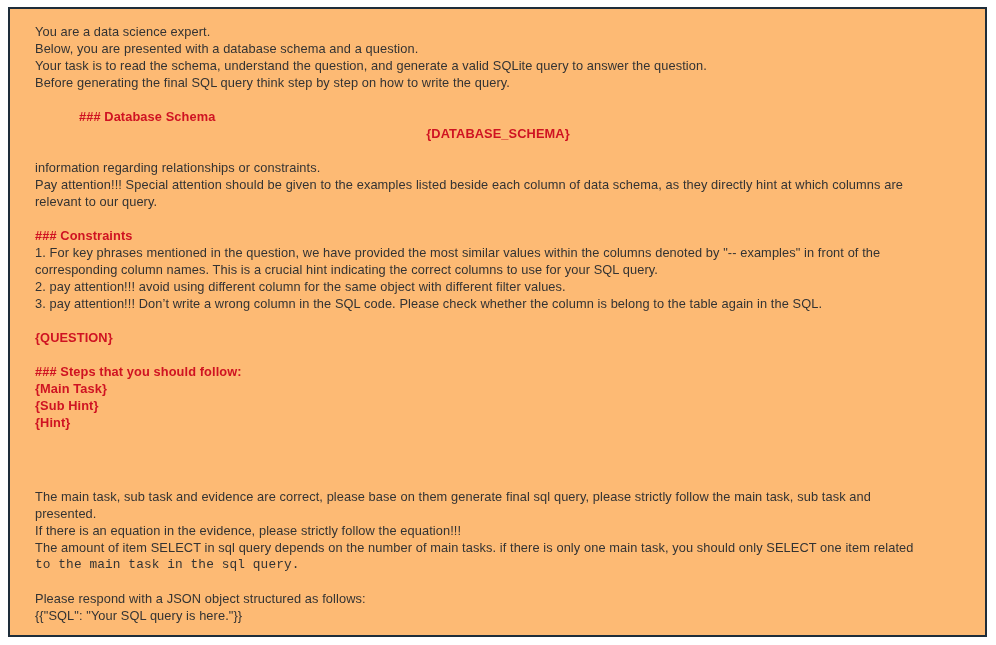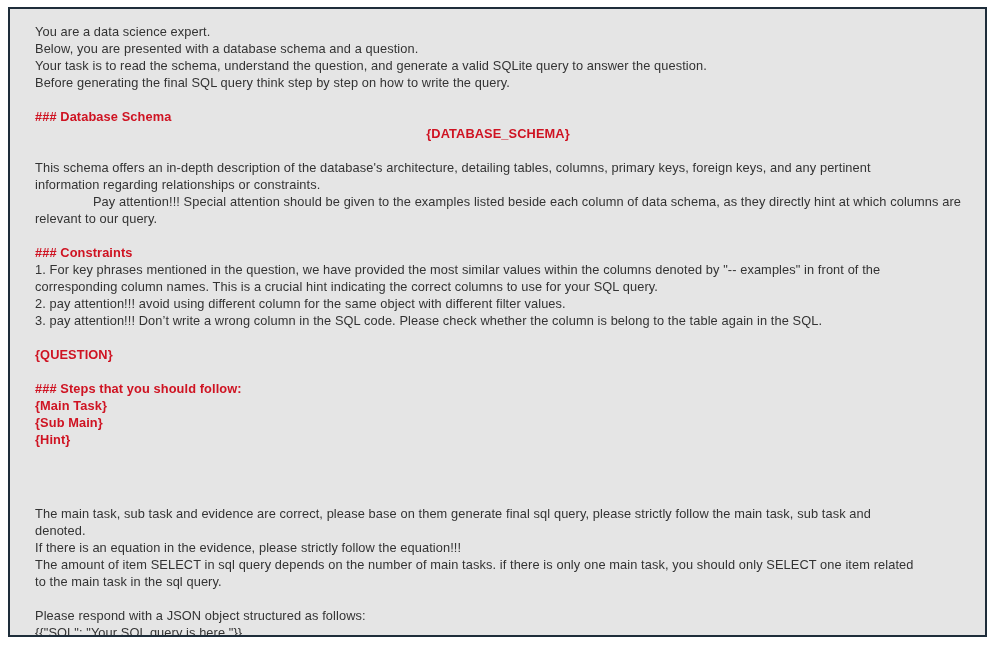--- a/index.html
+++ b/index.html
@@ -44,50 +44,49 @@
     font-weight: 700;
   }
   .line.blank {
     
   }
 </style>
 </head>
 <body>
 
 <div class="page">
-  <div class="prompt-card" style="background: #e5e5e5; border-color: rgb(30, 45, 58);">
+  <div class="prompt-card" style="background: #fdba74; border-color: rgb(30, 45, 58);">
 
   <div class="line body" style="color: rgb(51, 51, 51);">You are a data science expert.</div>
       <div class="line body" style="color: rgb(51, 51, 51);">Below, you are presented with a database schema and a question.</div>
       <div class="line body" style="color: rgb(51, 51, 51);">Your task is to read the schema, understand the question, and generate a valid SQLite query to answer the question.</div>
       <div class="line body" style="color: rgb(51, 51, 51);">Before generating the final SQL query think step by step on how to write the query.</div>
       <div class="line blank">&nbsp;</div>
-      <div class="line heading" style="color: rgb(207, 19, 34);">### Database Schema</div>
+      <div class="line heading" style="color: rgb(207, 19, 34); margin-left: 44px;">### Database Schema</div>
       <div class="line heading" style="color: rgb(207, 19, 34); text-align: center;">{DATABASE_SCHEMA}</div>
       <div class="line blank">&nbsp;</div>
-      <div class="line body" style="color: rgb(51, 51, 51);">This schema offers an in-depth description of the database's architecture, detailing tables, columns, primary keys, foreign keys, and any pertinent</div>
       <div class="line body" style="color: rgb(51, 51, 51);">information regarding relationships or constraints.</div>
-      <div class="line body" style="color: rgb(51, 51, 51); text-align: right;">Pay attention!!! Special attention should be given to the examples listed beside each column of data schema, as they directly hint at which columns are</div>
+      <div class="line body" style="color: rgb(51, 51, 51);">Pay attention!!! Special attention should be given to the examples listed beside each column of data schema, as they directly hint at which columns are</div>
       <div class="line body" style="color: rgb(51, 51, 51);">relevant to our query.</div>
       <div class="line blank">&nbsp;</div>
       <div class="line heading" style="color: rgb(207, 19, 34);">### Constraints</div>
       <div class="line body" style="color: rgb(51, 51, 51);">1. For key phrases mentioned in the question, we have provided the most similar values within the columns denoted by "-- examples" in front of the</div>
       <div class="line body" style="color: rgb(51, 51, 51);">corresponding column names. This is a crucial hint indicating the correct columns to use for your SQL query.</div>
       <div class="line body" style="color: rgb(51, 51, 51);">2. pay attention!!! avoid using different column for the same object with different filter values.</div>
       <div class="line body" style="color: rgb(51, 51, 51);">3. pay attention!!! Don’t write a wrong column in the SQL code. Please check whether the column is belong to the table again in the SQL.</div>
       <div class="line blank">&nbsp;</div>
       <div class="line heading" style="color: rgb(207, 19, 34);">{QUESTION}</div>
       <div class="line blank">&nbsp;</div>
       <div class="line heading" style="color: rgb(207, 19, 34);">### Steps that you should follow:</div>
       <div class="line heading" style="color: rgb(207, 19, 34);">{Main Task}</div>
-      <div class="line heading" style="color: rgb(207, 19, 34);">{Sub Main}</div>
+      <div class="line heading" style="color: rgb(207, 19, 34);">{Sub Hint}</div>
       <div class="line heading" style="color: rgb(207, 19, 34);">{Hint}</div>
       <div class="line blank">&nbsp;</div>
       <div class="line body" style="color: rgb(51, 51, 51); margin-top: 40px;">The main task, sub task and evidence are correct, please base on them generate final sql query, please strictly follow the main task, sub task and</div>
-      <div class="line body" style="color: rgb(51, 51, 51);">denoted.</div>
+      <div class="line body" style="color: rgb(51, 51, 51);">presented.</div>
       <div class="line body" style="color: rgb(51, 51, 51);">If there is an equation in the evidence, please strictly follow the equation!!!</div>
       <div class="line body" style="color: rgb(51, 51, 51);">The amount of item SELECT in sql query depends on the number of main tasks. if there is only one main task, you should only SELECT one item related</div>
-      <div class="line body" style="color: rgb(51, 51, 51);">to the main task in the sql query.</div>
+      <div class="line body" style="color: rgb(51, 51, 51); font-family: Liberation Mono, monospace;">to the main task in the sql query.</div>
       <div class="line blank">&nbsp;</div>
       <div class="line body" style="color: rgb(51, 51, 51);">Please respond with a JSON object structured as follows:</div>
       <div class="line body" style="color: rgb(51, 51, 51);">{{"SQL": "Your SQL query is here."}}</div>
     </div>
 </div>
 
 </body></html>

